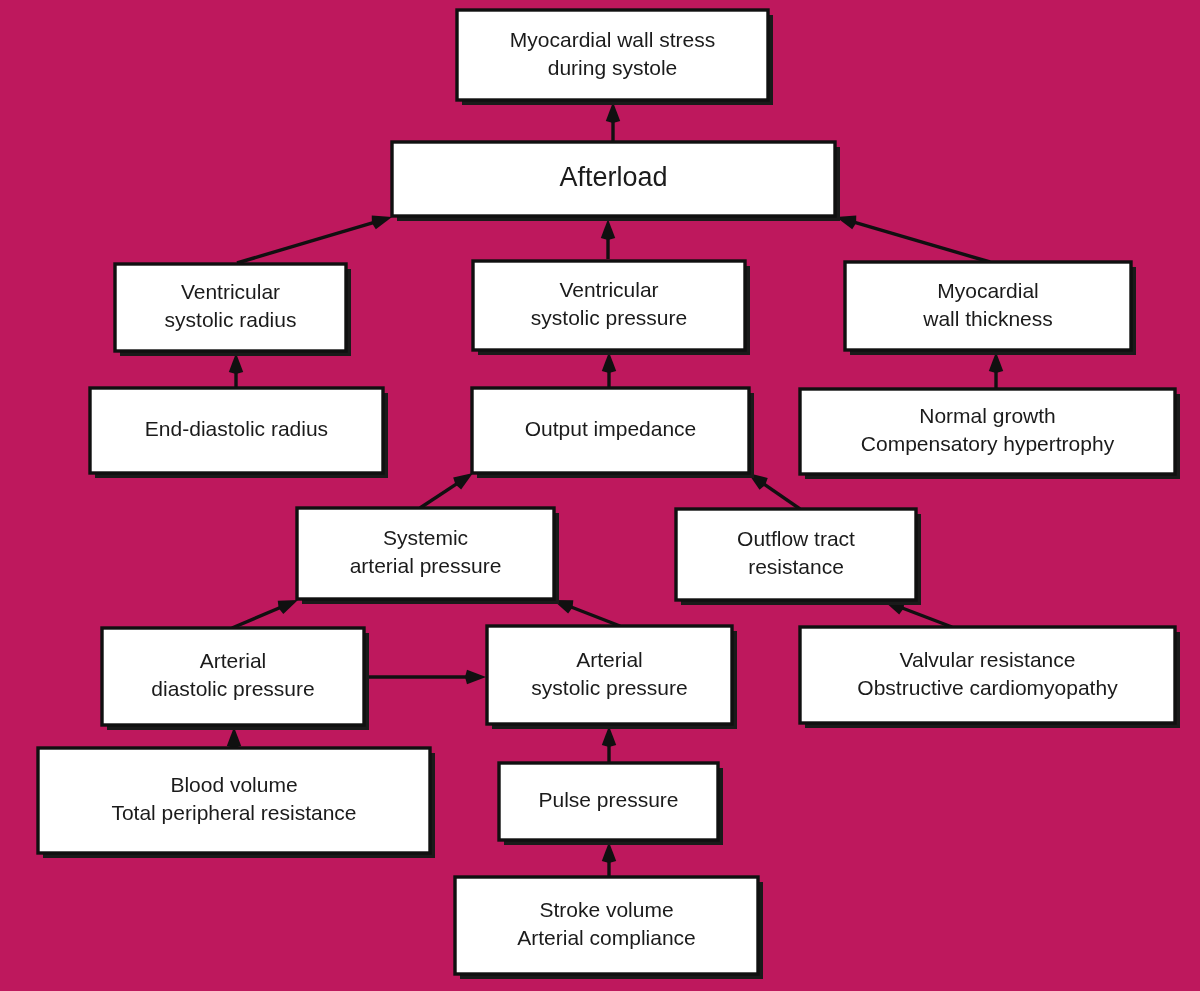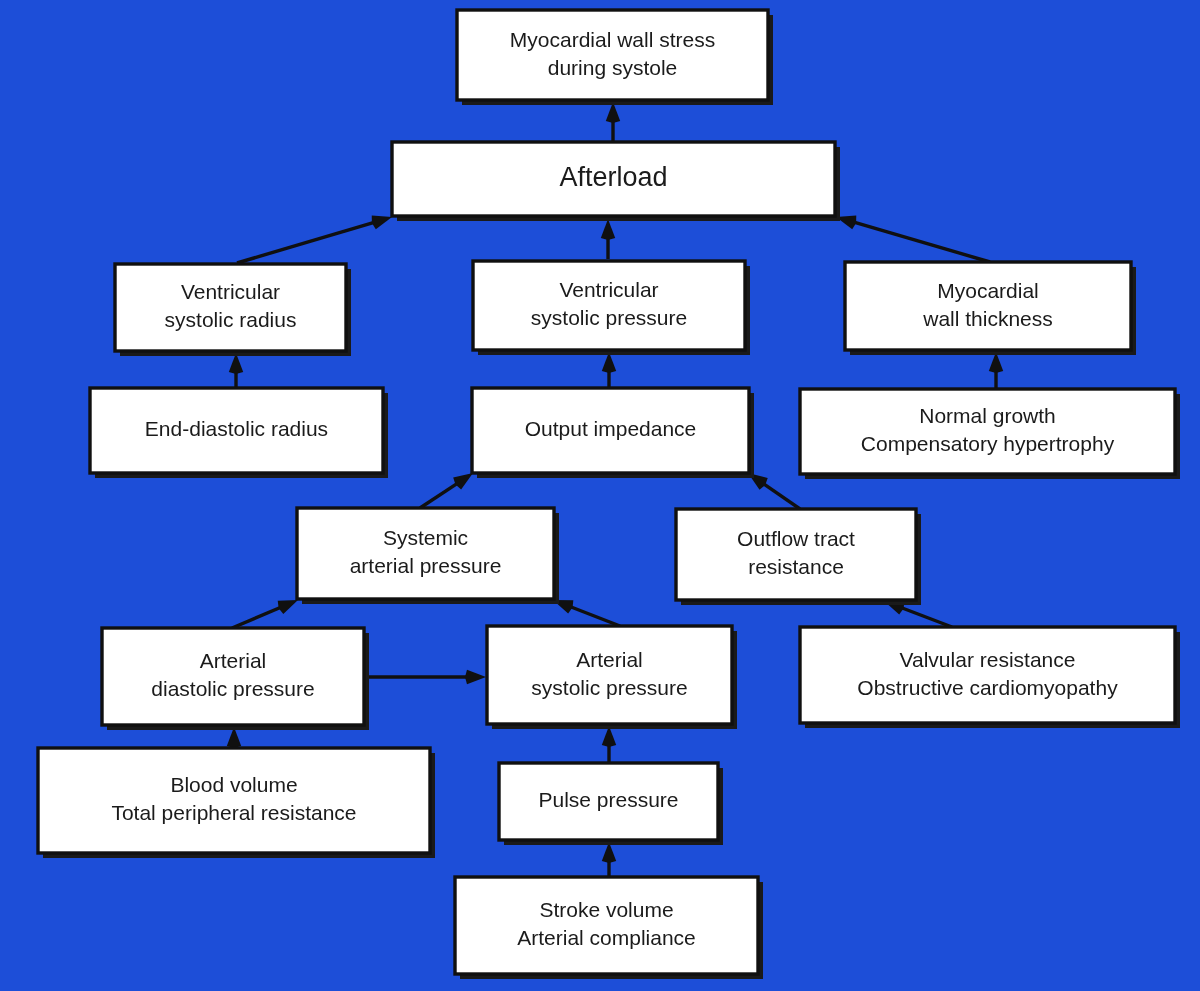--- a/index.html
+++ b/index.html
@@ -47,21 +47,21 @@
     fill: none;
   }
   .edge-head {
     fill: #101010;
     stroke: none;
   }
 </style>
 </head>
 <body>
 
-<div id="page" style="background: #1d4ed8;">
+<div id="page" style="background: #be185d;">
   <svg id="flow-svg" viewBox="0 0 1200 991" xmlns="http://www.w3.org/2000/svg">
     <g id="edges-layer">
         <g>
           <line x1="613" y1="142" x2="613" y2="118" class="edge-line"></line>
           <polygon points="613,102 620.2,121 613,123 605.8,121" class="edge-head"></polygon>
         </g>
         <g>
           <line x1="237" y1="263" x2="376.66122834391473" y2="221.55215158825754" class="edge-line"></line>
           <polygon points="392,217 375.83367687311465,229.3081272562942 371.8678622013881,222.97469895958804 371.73674044368283,215.50323276581747" class="edge-head"></polygon>
         </g>

